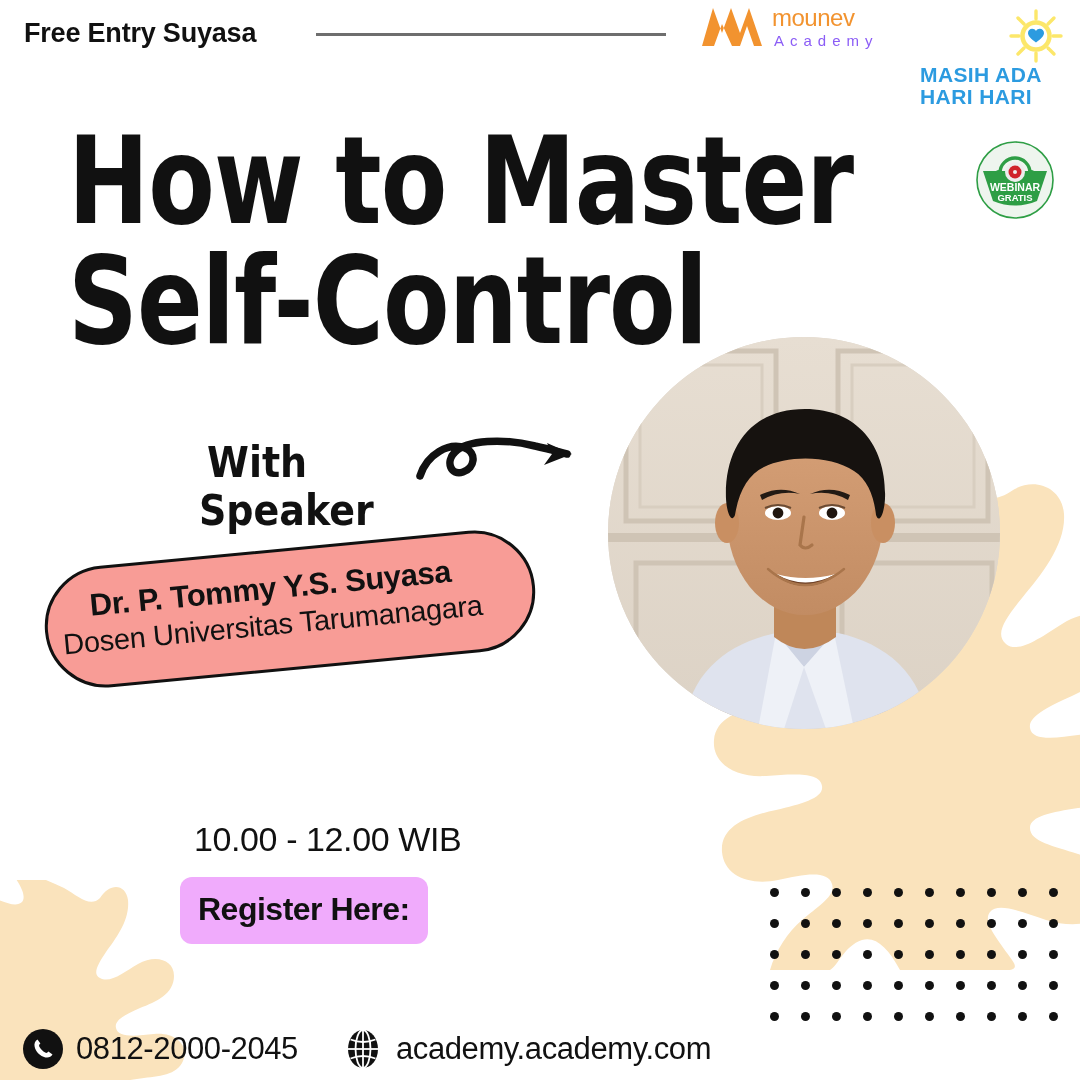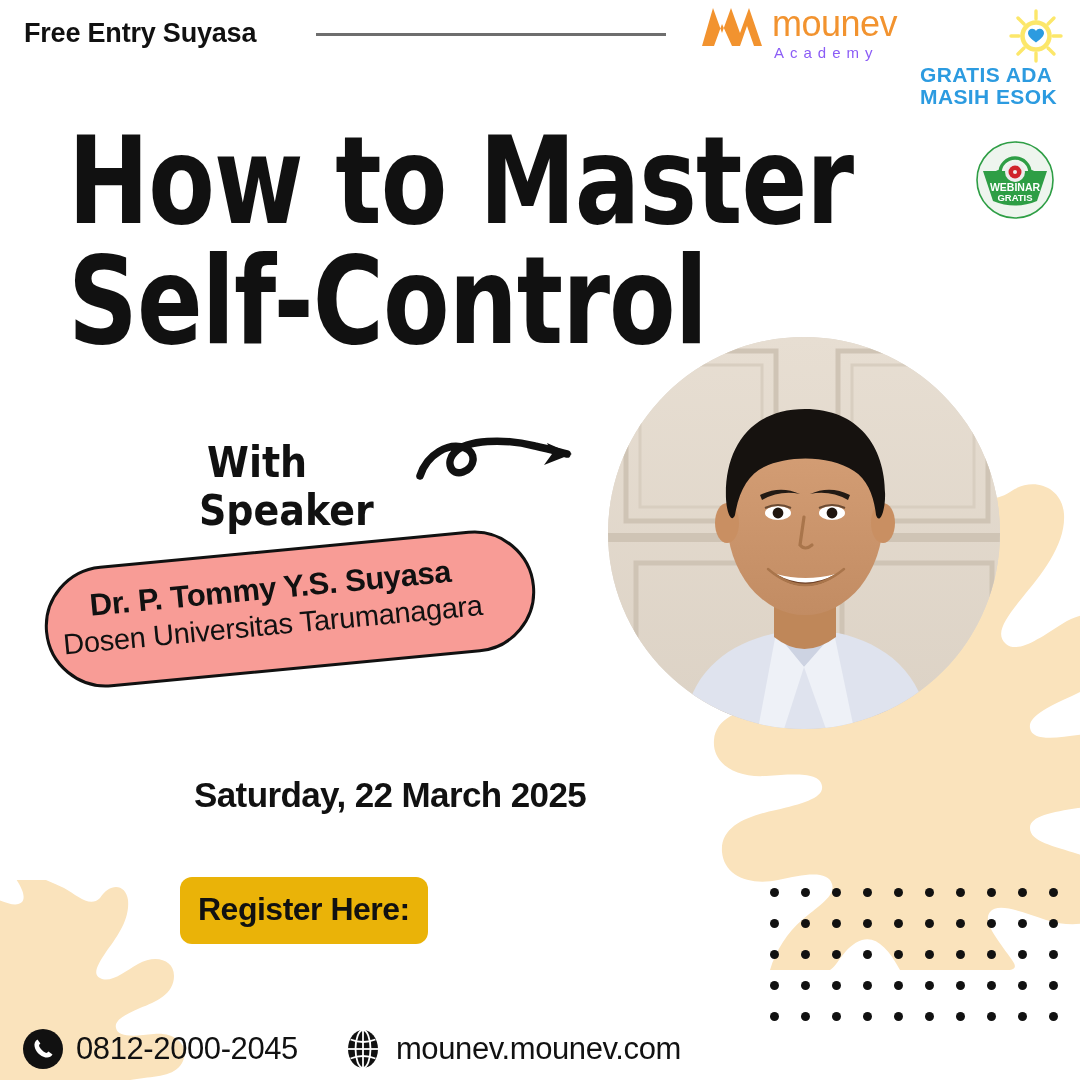--- a/index.html
+++ b/index.html
@@ -53,21 +53,21 @@
   }
 
   
   .brand{
     position:absolute; left:700px; top:6px;
     z-index:5; display:flex; align-items:flex-start; gap:6px;
   }
   .brand-mark{ width:66px;height:42px; display:block; }
   .brand-words{ display:flex;flex-direction:column; line-height:1;}
   .brand-name{
-    font-size:36px; color:#F2932F; font-weight:400;
+    font-size:24px; color:#F2932F; font-weight:400;
     letter-spacing:-0.5px; font-family:"Liberation Sans", sans-serif;
   }
   .brand-sub{
     font-size:15px; color:#8b5cf6; letter-spacing:6px;
     margin-top:3px; margin-left:2px;
   }
 
   
   .mae{
     position:absolute; left:920px; top:8px;
@@ -156,21 +156,21 @@
   }
   .time{
     position:absolute; left:194px; top:820px;
     font-size:34px; font-weight:400; color:#111;
     letter-spacing:-0.4px; z-index:4;
   }
 
   
   .register{
     position:absolute; left:180px; top:877px;
-    background:#eab308; border-radius:12px;
+    background:#f0abfc; border-radius:12px;
     padding:12px 18px 14px 18px;
     z-index:4;
   }
   .reg-line{
     font-size:32px; font-weight:700; color:#111;
     letter-spacing:-0.5px; line-height:1.28;
     white-space:nowrap;
   }
 
   
@@ -301,22 +301,22 @@
         <line x1="40" y1="40" x2="46" y2="46"></line>
         <line x1="46" y1="10" x2="40" y2="16"></line>
         <line x1="16" y1="40" x2="10" y2="46"></line>
       </g>
       <circle cx="28" cy="28" r="13.5" fill="none" stroke="#FCE76A" stroke-width="4.5"></circle>
       <path fill="#2C9BE0" d="M28,34.5 C22.5,30.5 20,27.8 20,25 C20,22.6 21.9,20.8 24.2,20.8
         C25.8,20.8 27.2,21.7 28,22.9 C28.8,21.7 30.2,20.8 31.8,20.8
         C34.1,20.8 36,22.6 36,25 C36,27.8 33.5,30.5 28,34.5 Z"></path>
     </svg>
     <div class="mae-text">
-      <div>GRATIS ADA</div>
-      <div>MASIH ESOK</div>
+      <div>MASIH ADA</div>
+      <div>HARI HARI</div>
     </div>
   </div>
 
   <svg class="badge" viewBox="0 0 80 80">
     <circle cx="40" cy="40" r="38" fill="#EEF5EE"></circle>
     <circle cx="40" cy="40" r="38" fill="none" stroke="#2E9E45" stroke-width="1.6"></circle>
     <path fill="#2E9E45" d="M8,31 L72,31 L62,61 Q40,70 18,61 Z"></path>
     <g>
       <path fill="none" stroke="#2E9E45" stroke-width="3.4" d="M25,33 A15,15 0 0 1 55,33"></path>
       <rect x="20" y="30" width="8" height="15" rx="4" fill="#2E9E45"></rect>
@@ -403,21 +403,21 @@
       <path fill="none" stroke="#a9754b" stroke-width="3.2" stroke-linecap="round" d="M196,180 L192,208 Q197,214 204,208"></path>
 
       <path fill="#6e4026" d="M164,236 Q197,262 232,236 Q197,248 164,236 Z"></path>
       <path fill="#ffffff" d="M168,237 Q197,254 228,237 Q197,245 168,237 Z"></path>
       <path fill="none" stroke="#a9754b" stroke-width="2.4" stroke-linecap="round" d="M160,232 Q197,264 236,232"></path>
 
       <path fill="#b9семь"></path>
     </svg>
   </div>
 
-  <div class="date">Saturday, 22 March 2025</div>
+  <div class="time">10.00 - 12.00 WIB</div>
 
   <div class="register">
     <div class="reg-line">Register Here:</div>
   </div>
 
   <div class="footer">
     <div class="fi">
       <svg class="ic" viewBox="0 0 42 42">
         <circle cx="21" cy="21" r="20" fill="#111"></circle>
         <path fill="#fff" d="M15.5,11.5 C13,12.8 12,15.6 12.6,18.6 C13.6,23.8 18.2,28.4 23.4,29.4
@@ -431,17 +431,17 @@
       <svg class="ic" viewBox="0 0 42 42">
         <ellipse cx="21" cy="21" rx="15" ry="19" fill="#111"></ellipse>
         <g stroke="#fff" stroke-width="1.8" fill="none">
           <ellipse cx="21" cy="21" rx="7.5" ry="19"></ellipse>
           <line x1="6" y1="21" x2="36" y2="21"></line>
           <path d="M8.6,11.5 Q21,16.5 33.4,11.5"></path>
           <path d="M8.6,30.5 Q21,25.5 33.4,30.5"></path>
           <line x1="21" y1="2" x2="21" y2="40"></line>
         </g>
       </svg>
-      <div class="tx">mounev.mounev.com</div>
+      <div class="tx">academy.academy.com</div>
     </div>
   </div>
 
 </div>
 
 </body></html>

